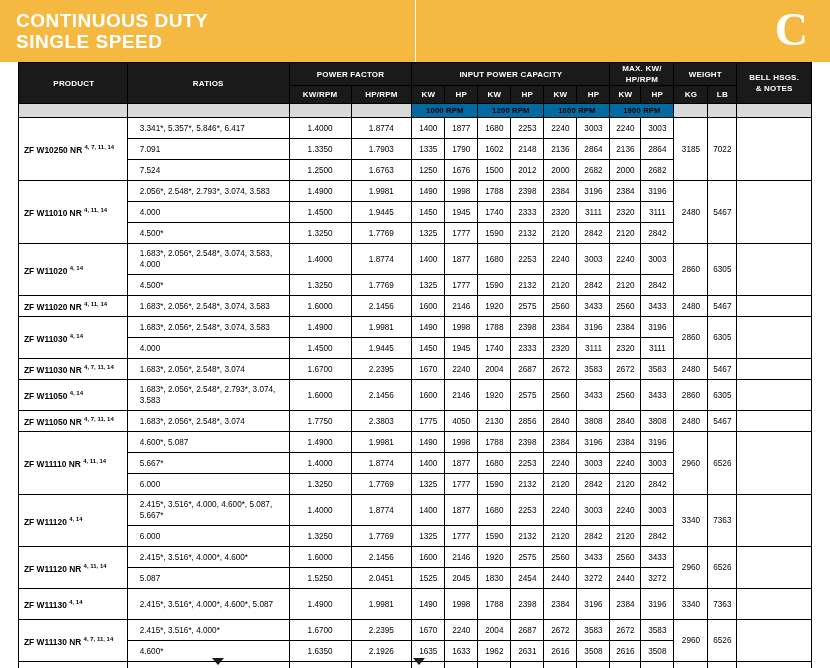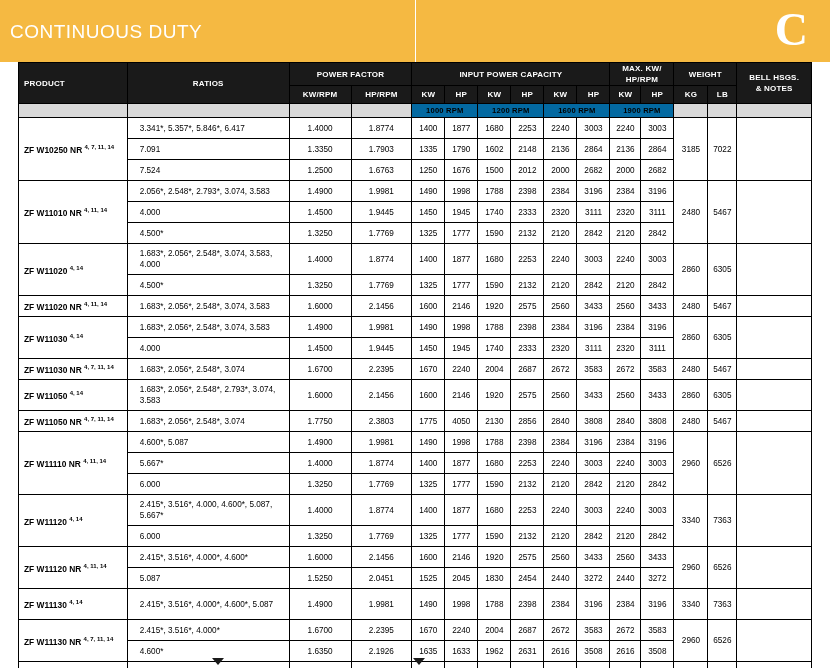--- a/index.html
+++ b/index.html
@@ -15,23 +15,23 @@
 
   
   .header{
     position:relative;
     height:62px;
     background:#f5b942;
     display:flex;
     align-items:center;
   }
   .header .title{
-    padding-left:10px;
+    padding-left:16px;
     color:#ffffff;
-    font-weight:normal;
+    font-weight:bold;
     font-size:19px;
     line-height:21px;
     letter-spacing:.5px;
   }
   .header .title .l2{display:block;}
   .header .divider{
     position:absolute;
     left:415px;top:0;bottom:0;
     width:1px;background:#ffffff;
   }
@@ -62,21 +62,21 @@
   }
   thead th{
     background:#1a1a1a;
     color:#ffffff;
     font-weight:bold;
     text-align:center;
     height:17px;
     font-size:8px;
     letter-spacing:.2px;
   }
-  thead th.left{text-align:left;padding-left:5px;}
+  thead th.left{text-align:center;padding-left:5px;}
   thead tr.rpmrow th{
     background:#0369a1;
     color:#000;
     font-weight:bold;
     height:13px;
     font-size:7.6px;
   }
   tbody td{
     background:#ffffff;
     height:20px;
@@ -111,20 +111,21 @@
   
 </style>
 </head>
 <body>
 
 <div class="page">
 
   <div class="header">
     <div class="title">
       <span>CONTINUOUS DUTY</span>
+      <span class="l2">SINGLE SPEED</span>
     </div>
     <div class="divider"></div>
     <div class="tabletter">C</div>
   </div>
 
   <div class="tablewrap">
     <table>
       <colgroup>
         <col style="width:102px">
         <col style="width:152px">

